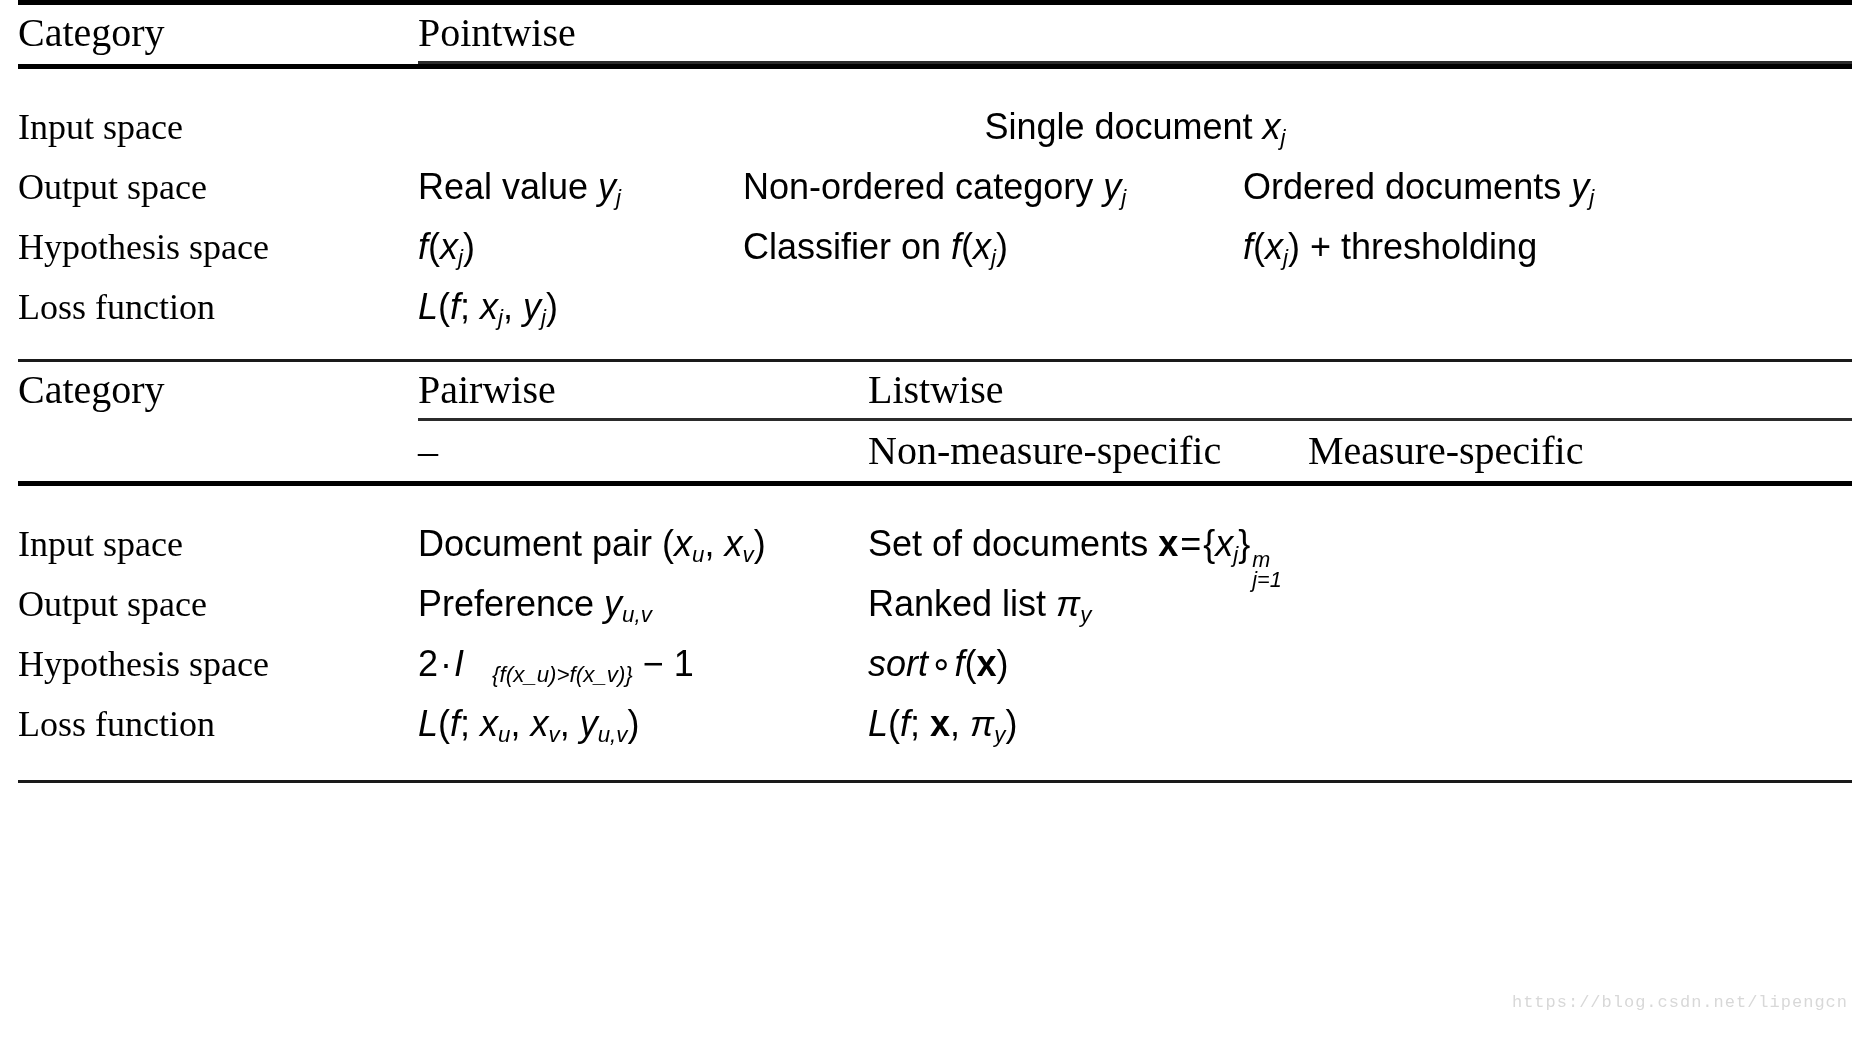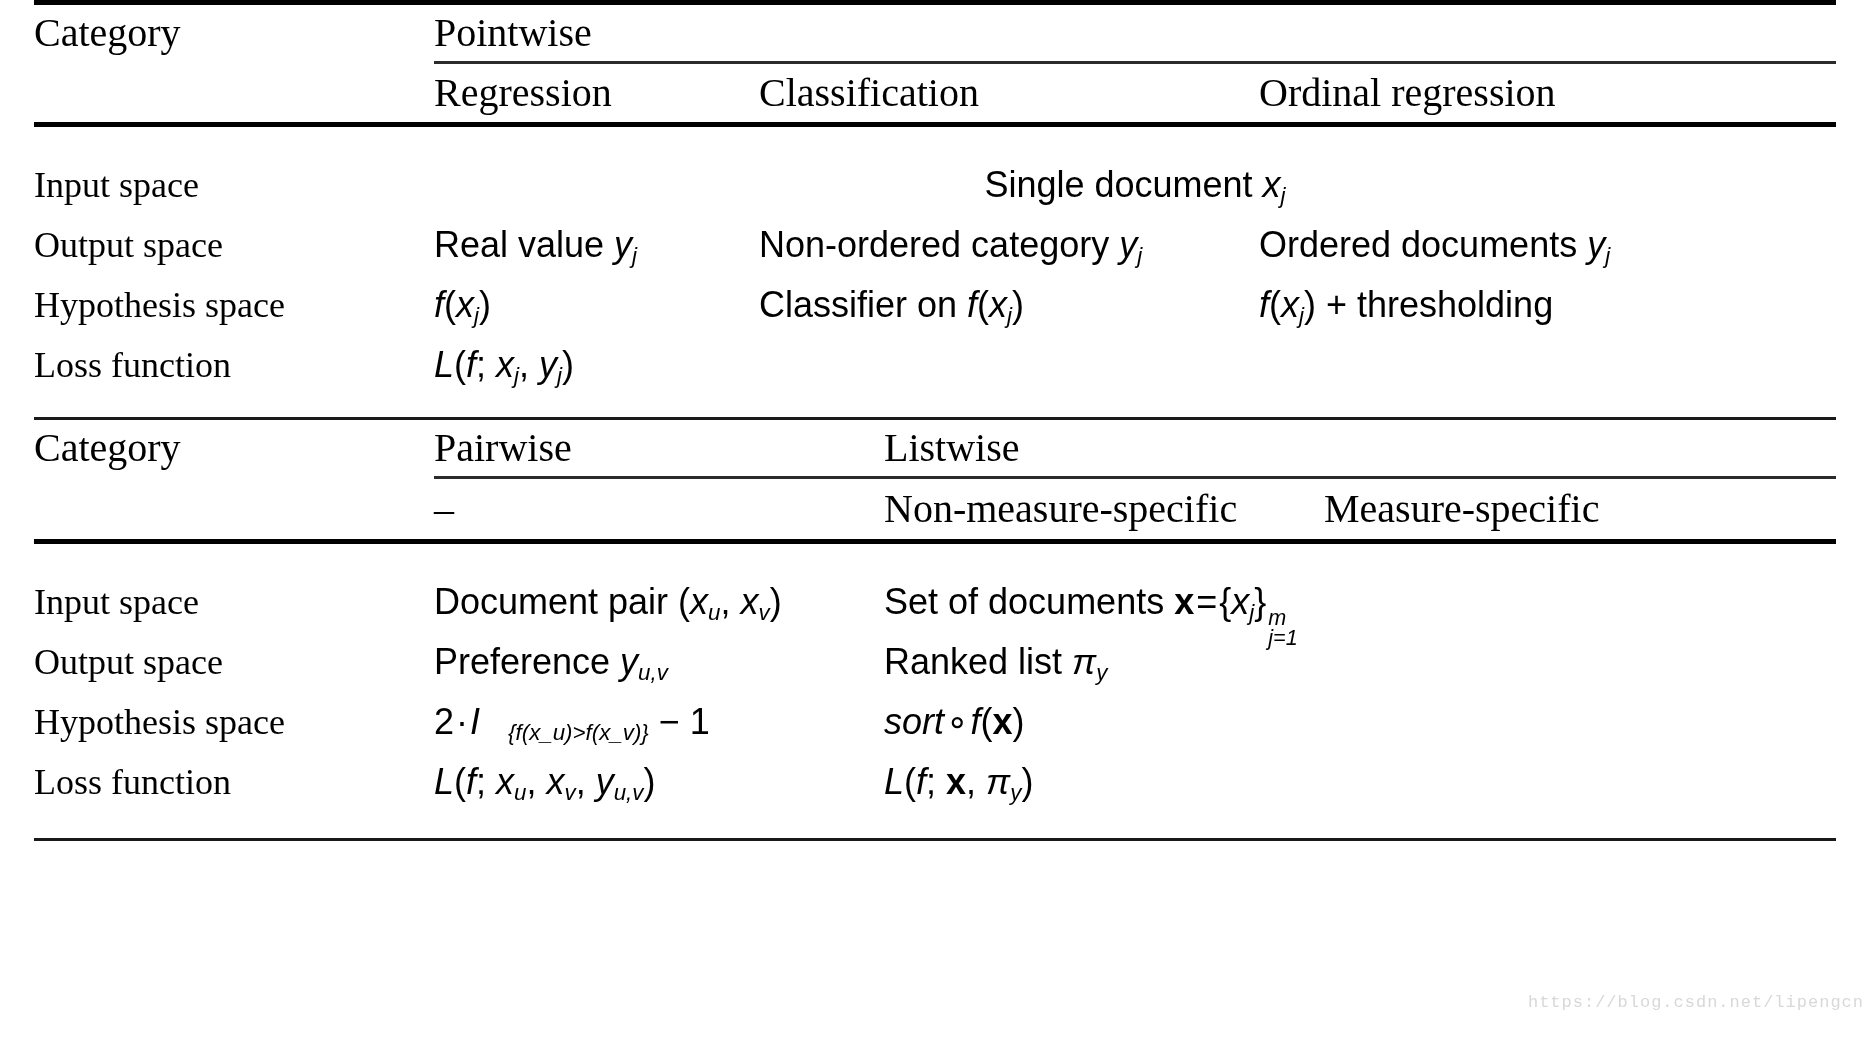--- a/index.html
+++ b/index.html
@@ -14,21 +14,21 @@
     color: #000000;
     overflow: hidden;
     position: relative;
   }
 
   .page {
     position: relative;
     width: 1870px;
     height: 1042px;
     box-sizing: border-box;
-    padding: 0 34px;
+    padding: 0 18px;
   }
 
   
   .rule-thick {
     height: 0;
     border-top: 5px solid #000;
     margin: 0;
   }
   .rule-thin {
     height: 0;
@@ -145,21 +145,21 @@
   }
 
   .dash {
     font-size: 40px;
     line-height: 60px;
   }
 
   
   .watermark {
     position: absolute;
-    right: 6px;
+    right: 22px;
     bottom: 30px;
     font-family: "Liberation Mono", "DejaVu Sans Mono", monospace;
     font-size: 17px;
     letter-spacing: 1px;
     color: #d8d8d8;
     white-space: nowrap;
     user-select: none;
   }
 </style>
 </head>
@@ -178,26 +178,20 @@
     </colgroup>
     <tbody>
       <tr>
         <td class="catcell grouphead">Category</td>
         <td class="grouphead" colspan="3">
           <span>Pointwise</span>
           <div class="ruleline"></div>
         </td>
       </tr>
 
-      <tr>
-        <td class="subhead"></td>
-        <td class="subhead">Regression</td>
-        <td class="subhead">Classification</td>
-        <td class="subhead">Ordinal regression</td>
-      </tr>
     </tbody>
   </table>
 
   <div class="rule-thick"></div>
 
   <table class="tbl t1">
     <colgroup>
       <col class="c-label">
         <col class="c1">
         <col class="c2">

